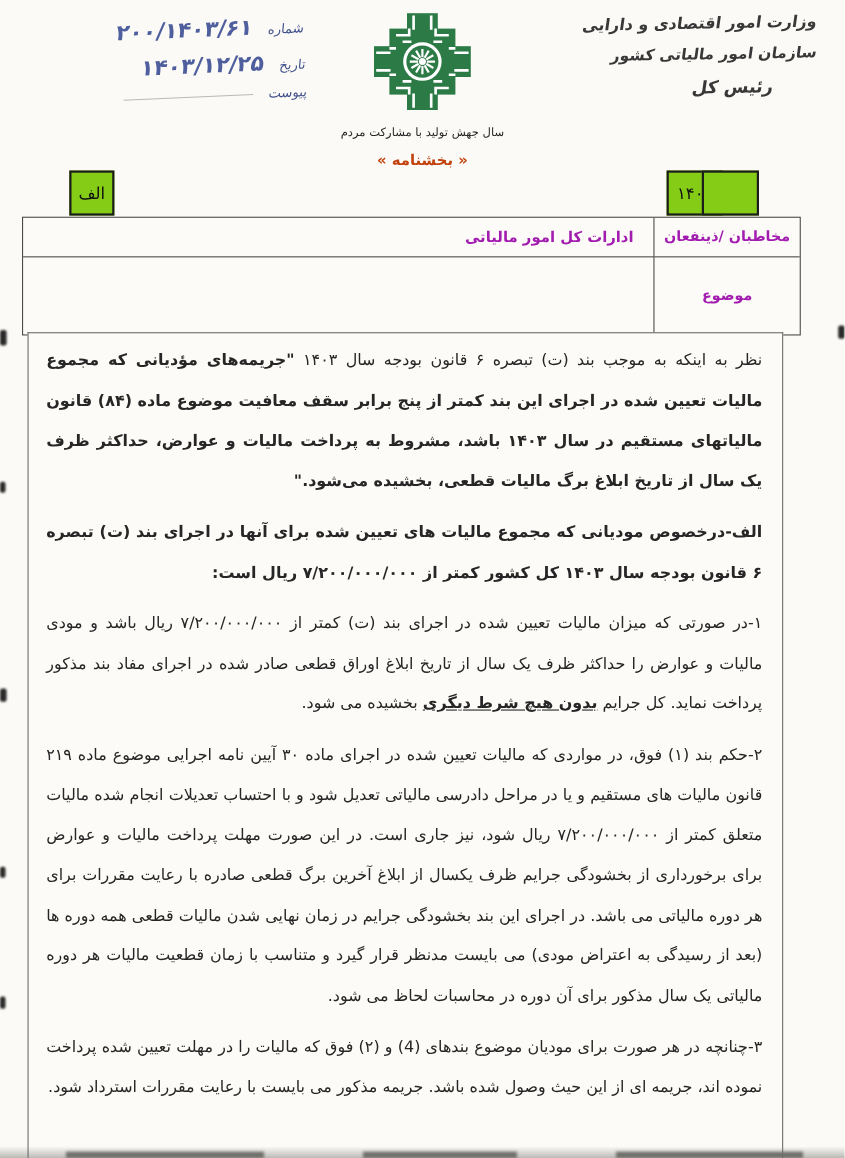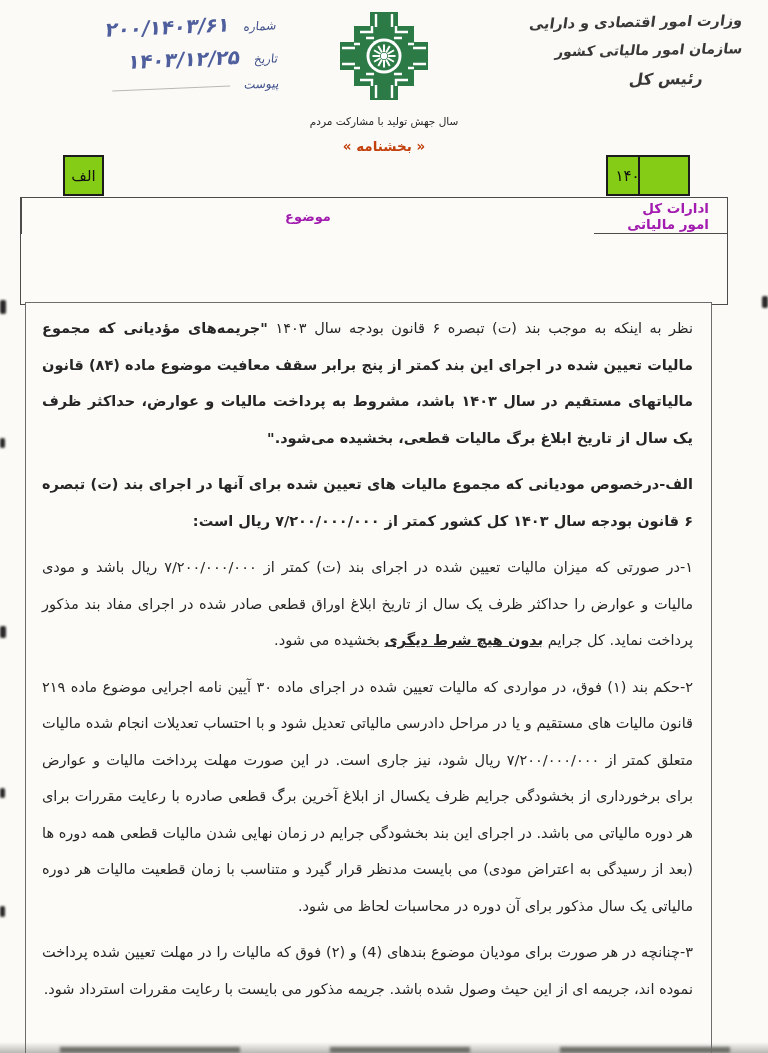--- a/index.html
+++ b/index.html
@@ -144,20 +144,21 @@
     </svg>
     <div class="slogan">سال جهش تولید با مشارکت مردم</div>
     <div class="doctype">« بخشنامه »</div>
   </div>
 
   <div class="class-cell cc-alef">الف</div>
   <div class="class-cell cc-year">۱۴۰۳</div>
   <div class="class-cell cc-blank"></div>
 
   <div class="info-table">
+    <div class="it-cell it-label it-r1">مخاطبان /ذینفعان</div>
     <div class="it-cell it-value1 it-r1">ادارات کل امور مالیاتی</div>
     <div class="it-cell it-label">موضوع</div>
   </div>
 
   <div class="body-box">
     <p><span class="w-normal">نظر به اینکه به موجب بند (ت) تبصره ۶ قانون بودجه سال ۱۴۰۳ </span><span class="quote-bold">"جریمه‌های مؤدیانی که مجموع مالیات تعیین شده در اجرای این بند کمتر از پنج برابر سقف معافیت موضوع ماده (۸۴) قانون مالیاتهای مستقیم در سال ۱۴۰۳ باشد، مشروط به پرداخت مالیات و عوارض، حداکثر ظرف یک سال از تاریخ ابلاغ برگ مالیات قطعی، بخشیده می‌شود."</span></p>
     <p class="w-bold gap">الف-درخصوص مودیانی که مجموع مالیات های تعیین شده برای آنها در اجرای بند (ت) تبصره ۶ قانون بودجه سال ۱۴۰۳ کل کشور کمتر از ۷/۲۰۰/۰۰۰/۰۰۰ ریال است:</p>
     <p class="gap"><span>۱-در صورتی که میزان مالیات تعیین شده در اجرای بند (ت) کمتر از ۷/۲۰۰/۰۰۰/۰۰۰ ریال باشد و مودی مالیات و عوارض را حداکثر ظرف یک سال از تاریخ ابلاغ اوراق قطعی صادر شده در اجرای مفاد بند مذکور پرداخت نماید. کل جرایم </span><span class="emph">بدون هیچ شرط دیگری</span><span> بخشیده می شود.</span></p>
     <p class="gap">۲-حکم بند (۱) فوق، در مواردی که مالیات تعیین شده در اجرای ماده ۳۰ آیین نامه اجرایی موضوع ماده ۲۱۹ قانون مالیات های مستقیم و یا در مراحل دادرسی مالیاتی تعدیل شود و با احتساب تعدیلات انجام شده مالیات متعلق کمتر از ۷/۲۰۰/۰۰۰/۰۰۰ ریال شود، نیز جاری است. در این صورت مهلت پرداخت مالیات و عوارض برای برخورداری از بخشودگی جرایم ظرف یکسال از ابلاغ آخرین برگ قطعی صادره با رعایت مقررات برای هر دوره مالیاتی می باشد. در اجرای این بند بخشودگی جرایم در زمان نهایی شدن مالیات قطعی همه دوره ها (بعد از رسیدگی به اعتراض مودی) می بایست مدنظر قرار گیرد و متناسب با زمان قطعیت مالیات هر دوره مالیاتی یک سال مذکور برای آن دوره در محاسبات لحاظ می شود.</p>
     <p class="gap">۳-چنانچه در هر صورت برای مودیان موضوع بندهای (4) و (۲) فوق که مالیات را در مهلت تعیین شده پرداخت نموده اند، جریمه ای از این حیث وصول شده باشد. جریمه مذکور می بایست با رعایت مقررات استرداد شود.</p>

